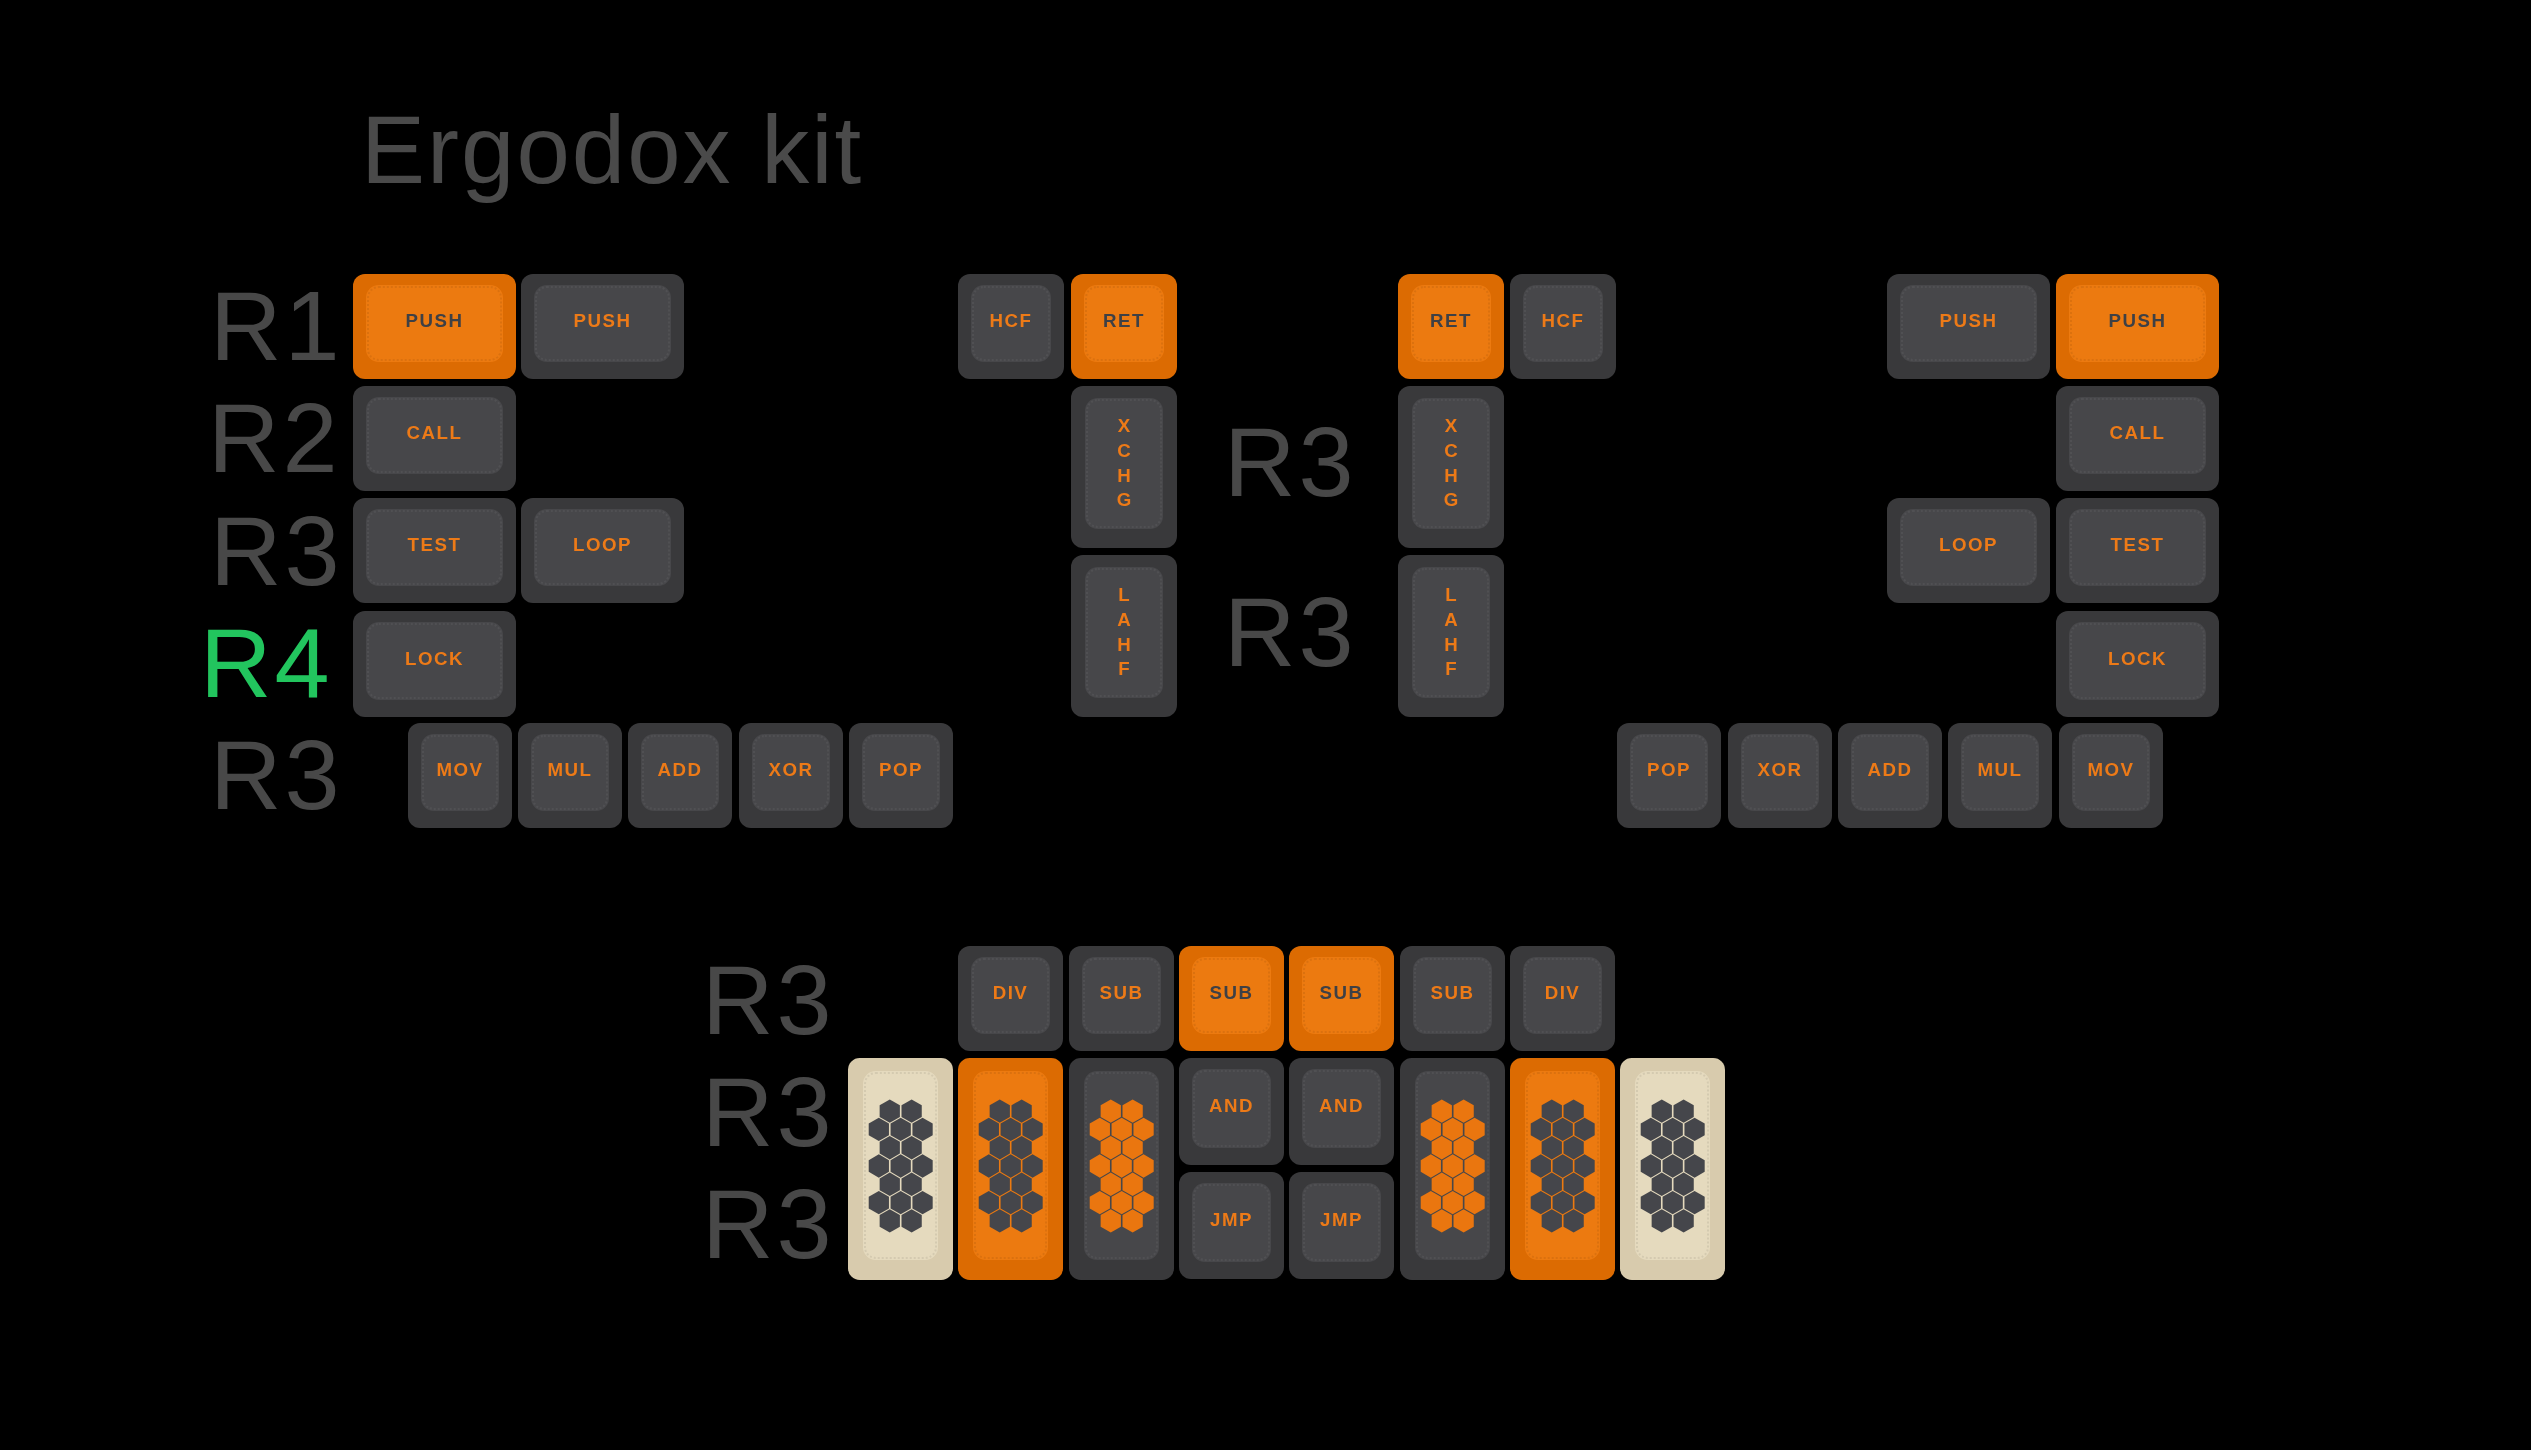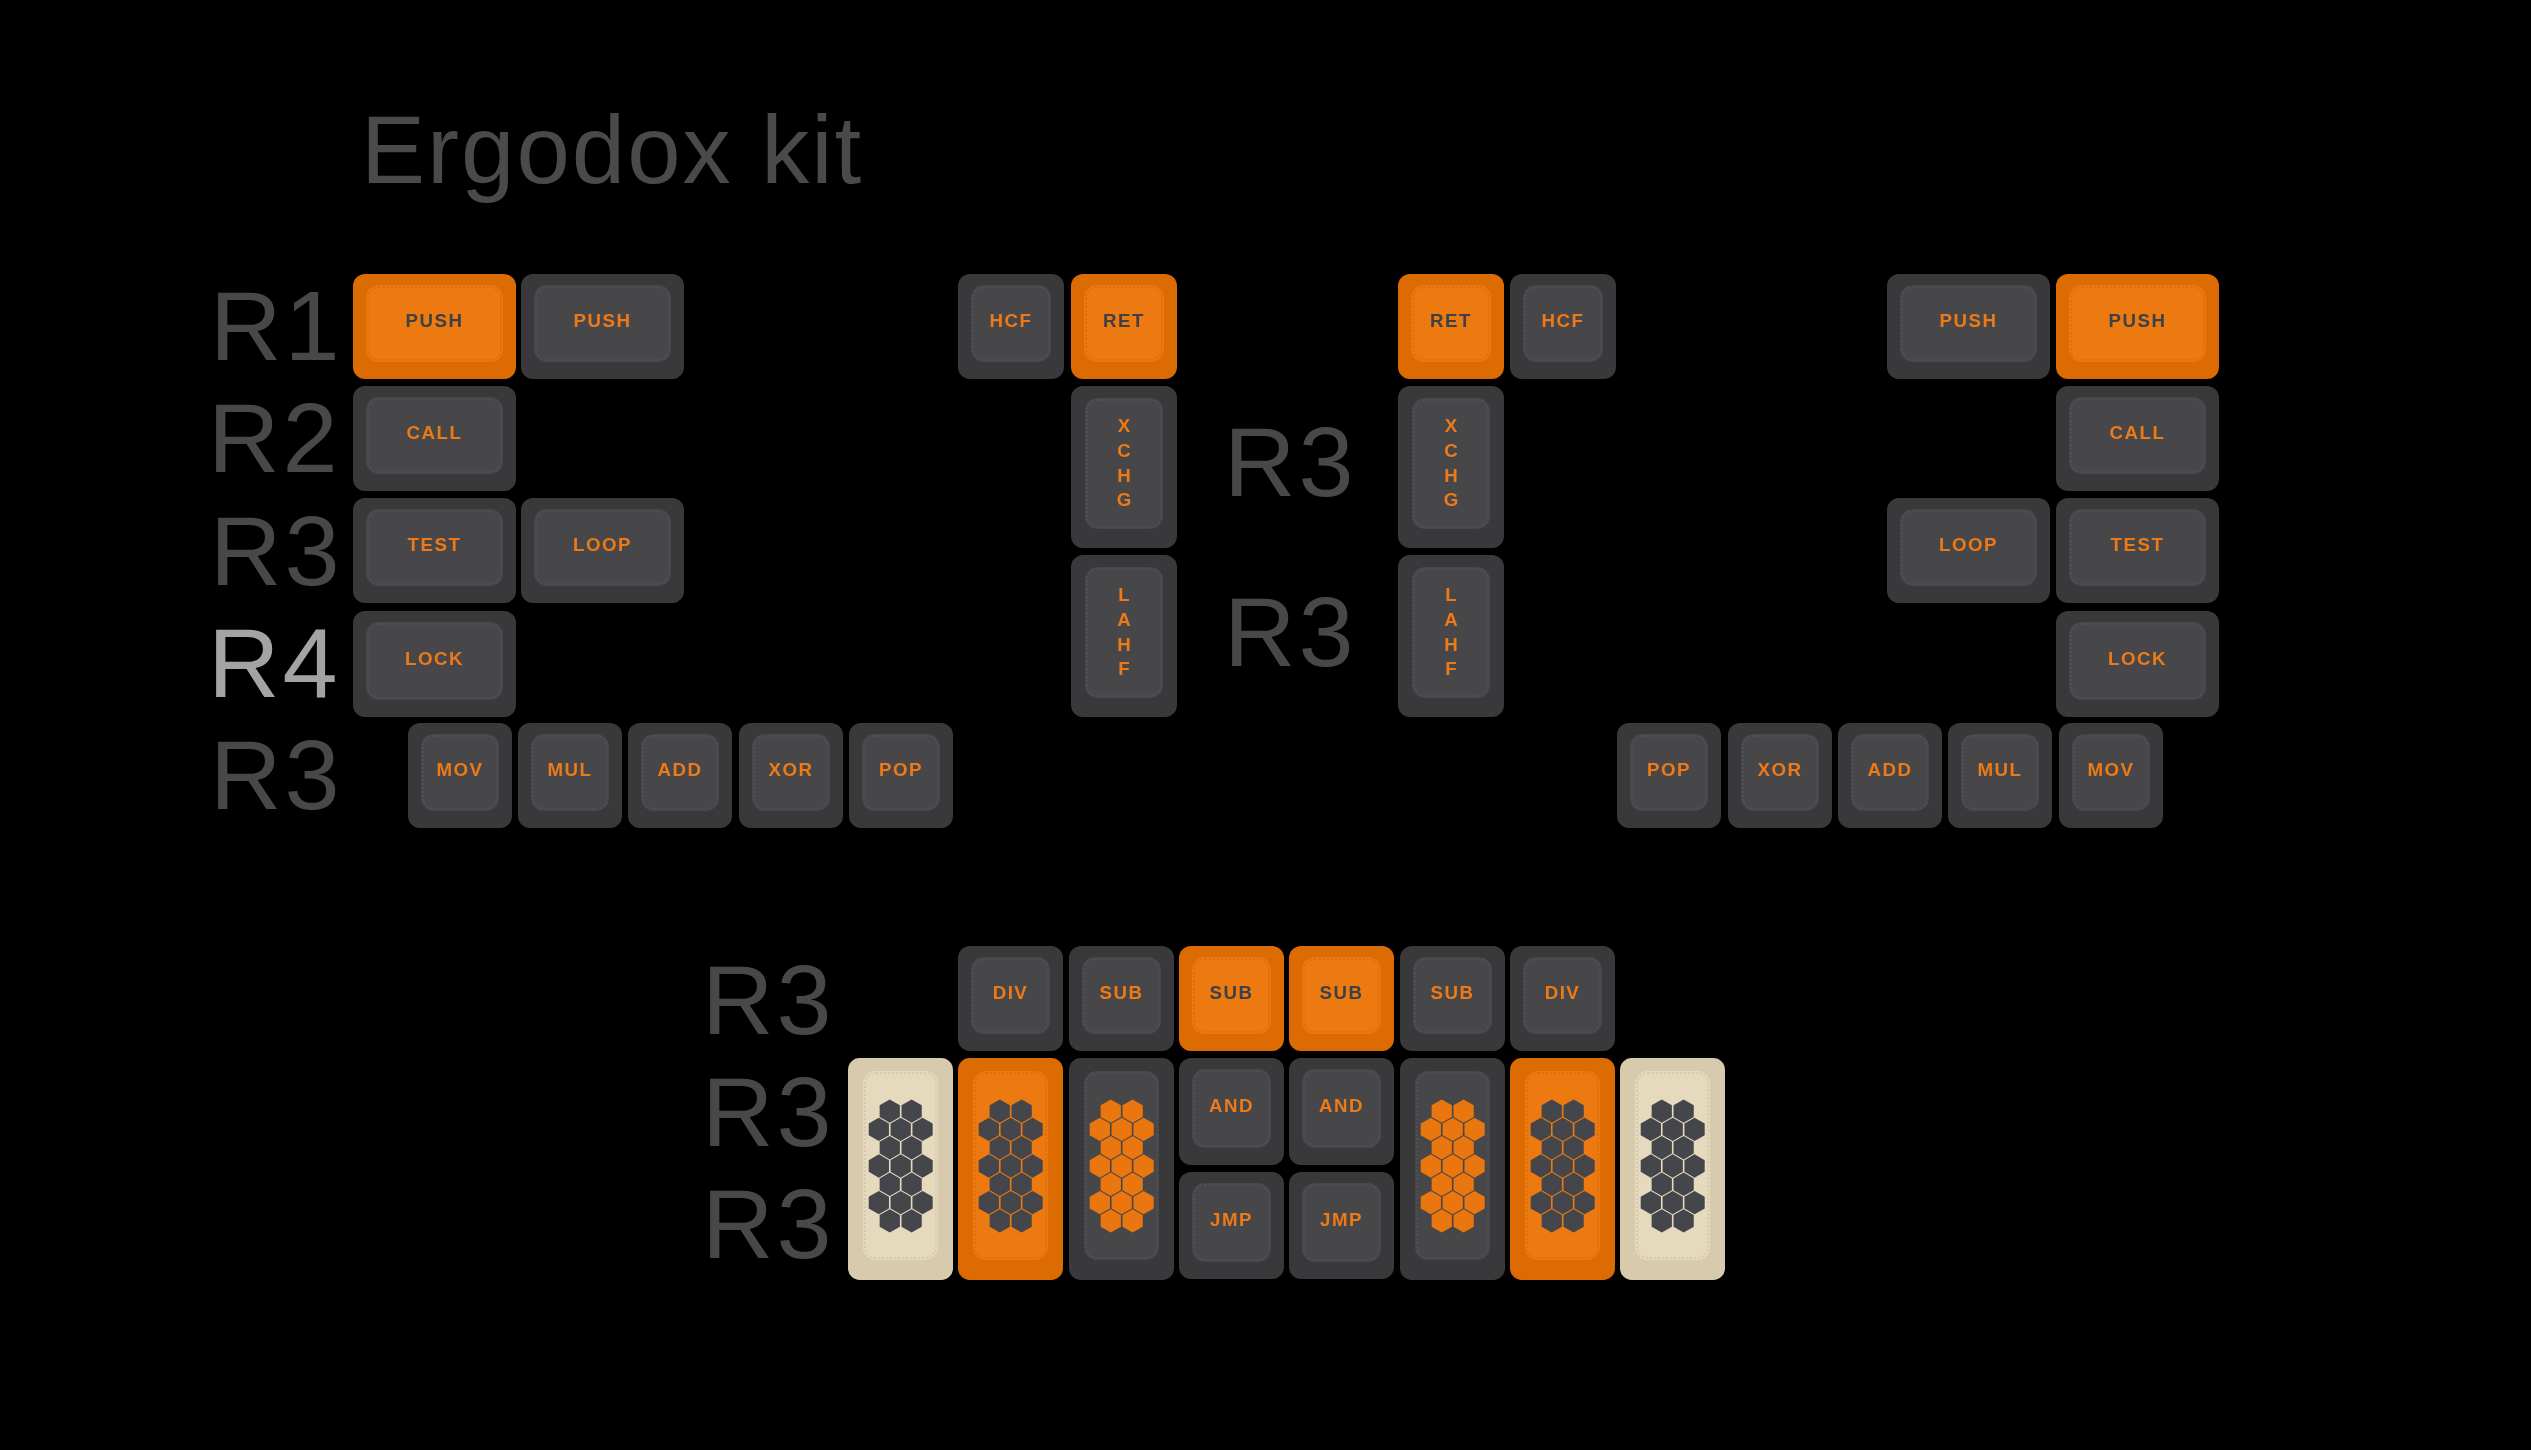--- a/index.html
+++ b/index.html
@@ -61,21 +61,21 @@
   .hexes{display:block;}
 </style>
 </head>
 <body>
 
 <div id="stage" style="background: rgb(0, 0, 0);">
   <div class="title">Ergodox kit</div>
 <div class="row-label" style="left: 210px; top: 327px; color: rgb(72, 72, 72);">R1</div>
     <div class="row-label" style="left: 208px; top: 439px; color: rgb(72, 72, 72);">R2</div>
     <div class="row-label" style="left: 210px; top: 552px; color: rgb(72, 72, 72);">R3</div>
-    <div class="row-label" style="left: 208px; top: 664px; color: #a3a3a3;">R4</div>
+    <div class="row-label" style="left: 200px; top: 664px; color: #22c55e;">R4</div>
     <div class="row-label" style="left: 210px; top: 776px; color: rgb(72, 72, 72);">R3</div>
     <div class="row-label" style="left: 1224px; top: 463px; color: rgb(72, 72, 72);">R3</div>
     <div class="row-label" style="left: 1224px; top: 633px; color: rgb(72, 72, 72);">R3</div>
     <div class="row-label" style="left: 702px; top: 1001px; color: rgb(72, 72, 72);">R3</div>
     <div class="row-label" style="left: 702px; top: 1113px; color: rgb(72, 72, 72);">R3</div>
     <div class="row-label" style="left: 702px; top: 1225px; color: rgb(72, 72, 72);">R3</div>
     <div class="key" style="left: 353px; top: 274px; width: 163px; height: 105px; background: rgb(220, 107, 2);">
       <div class="key-top lite-top" style="inset: 10.8px 12.8px 16.7px; background: rgb(236, 122, 16);">
         <span class="legend" style="color: rgb(62, 64, 69);">PUSH</span>
       </div>

